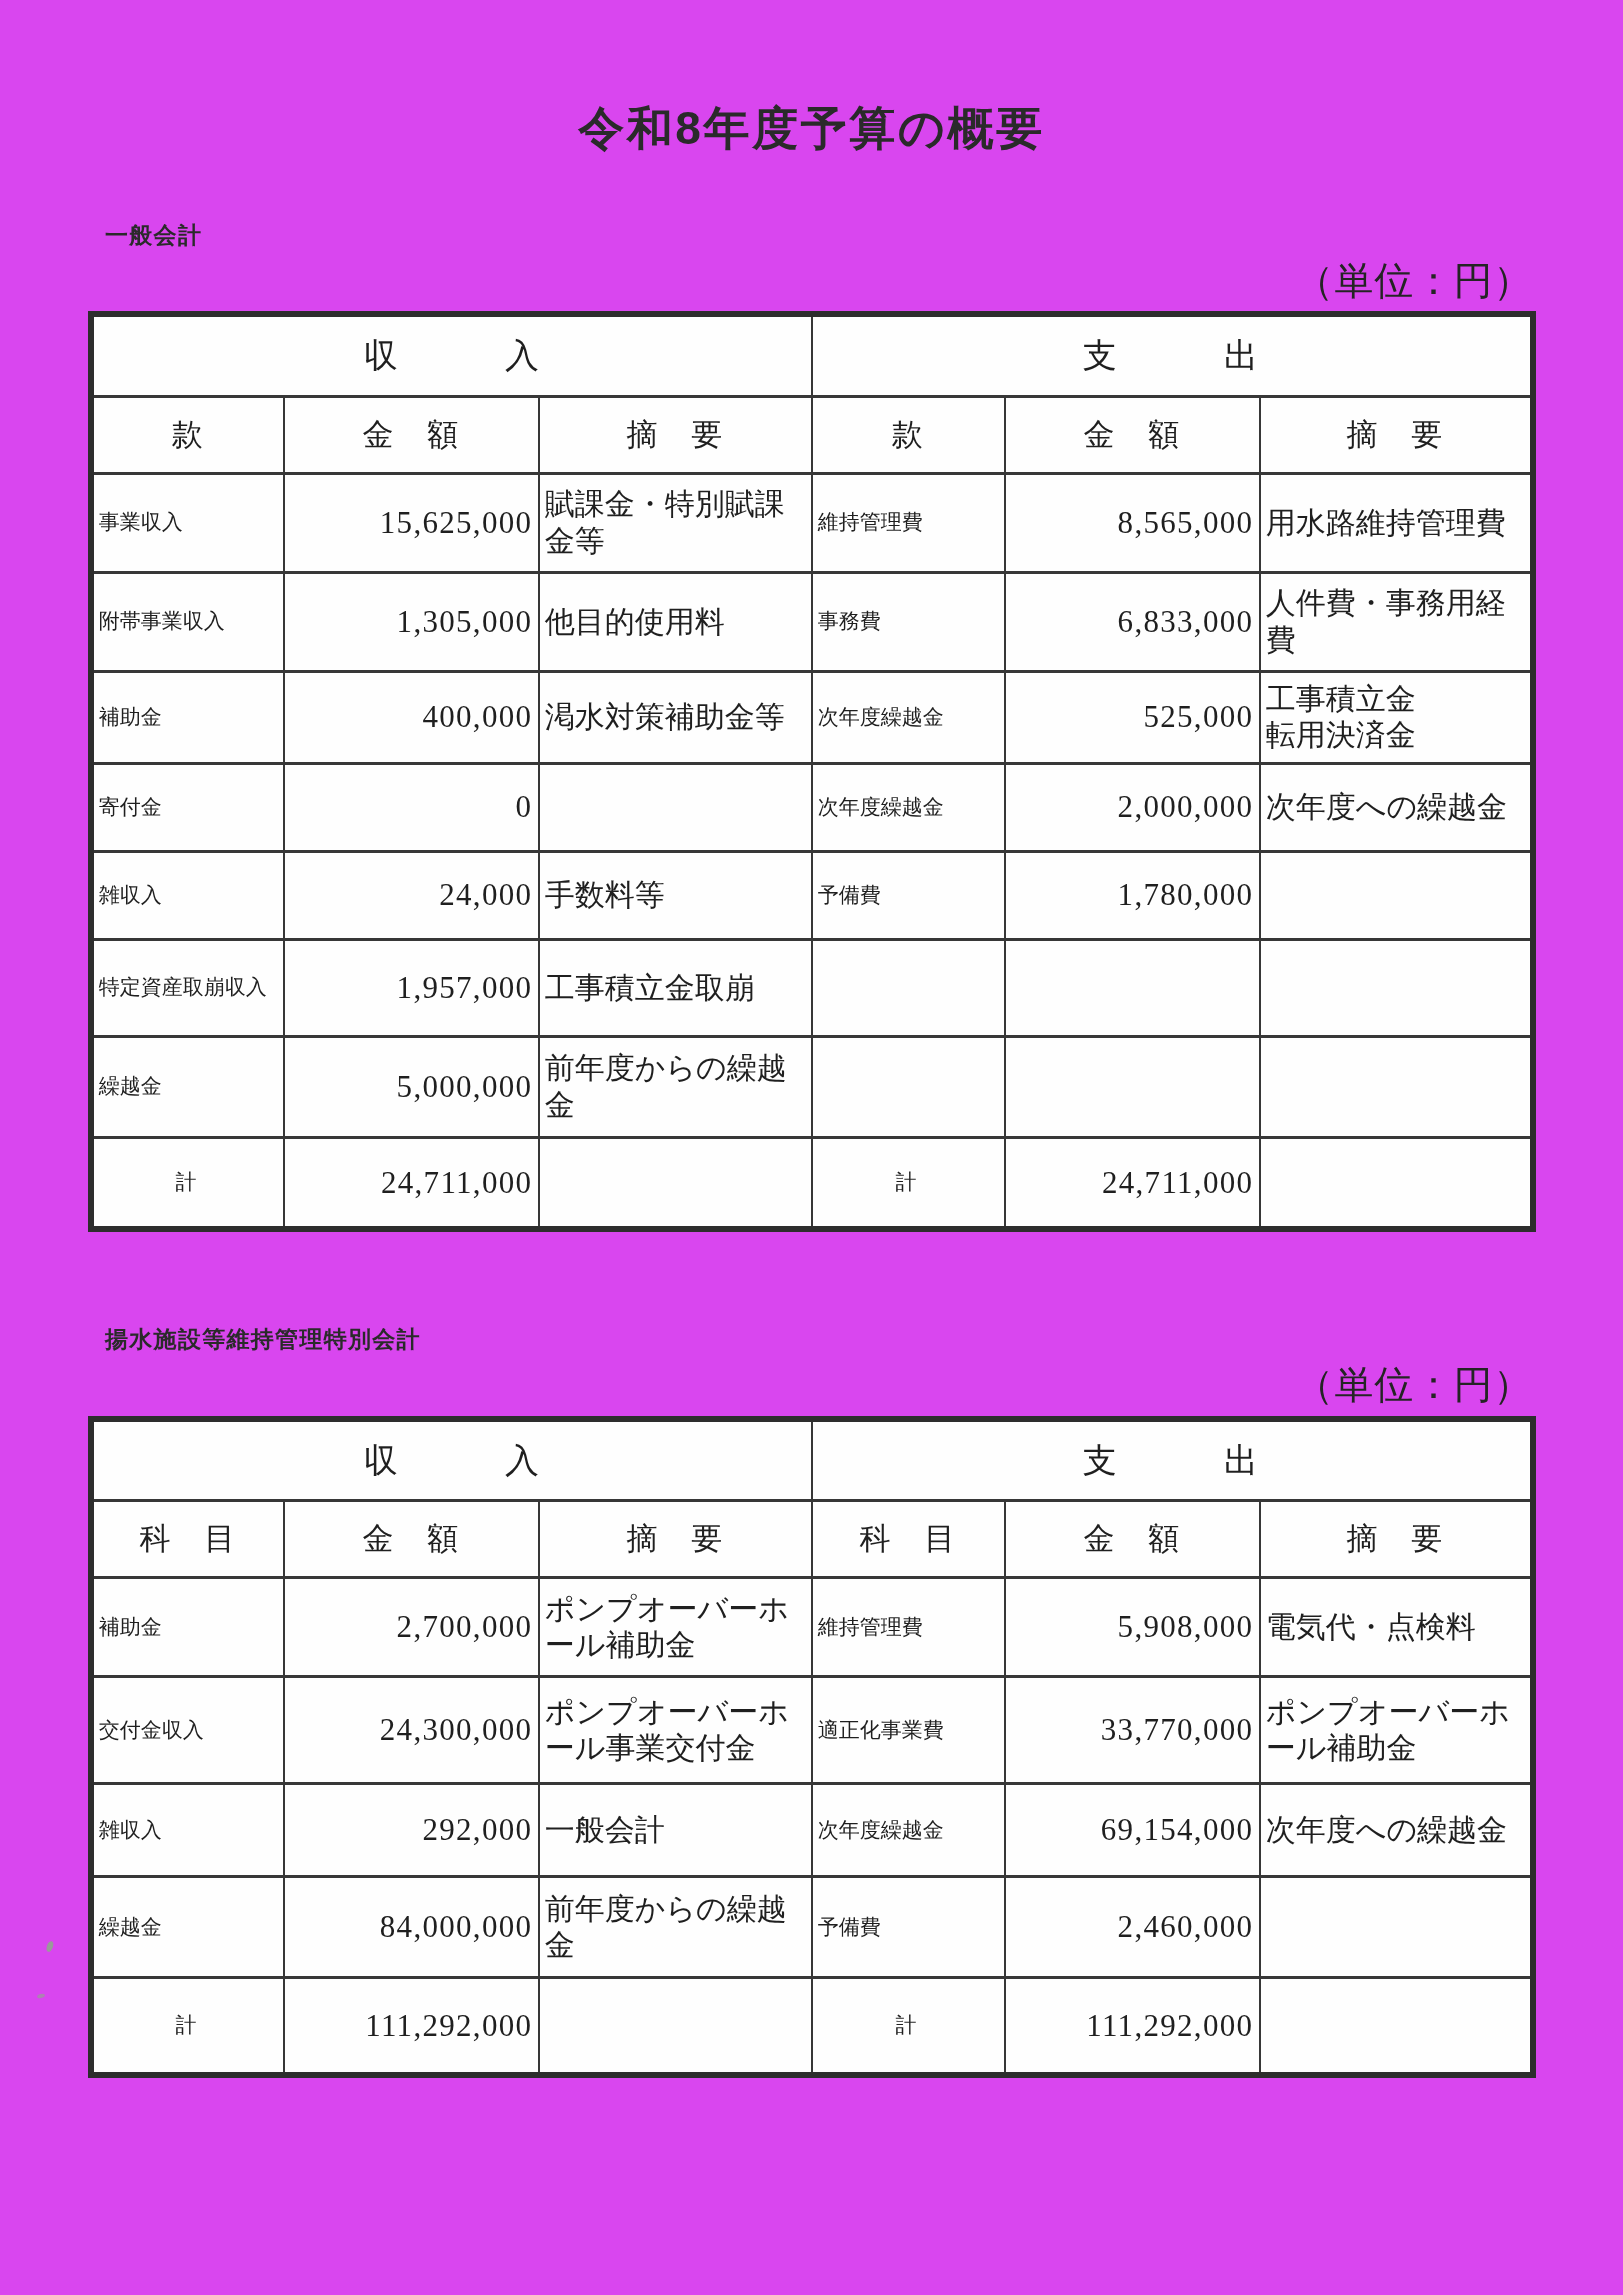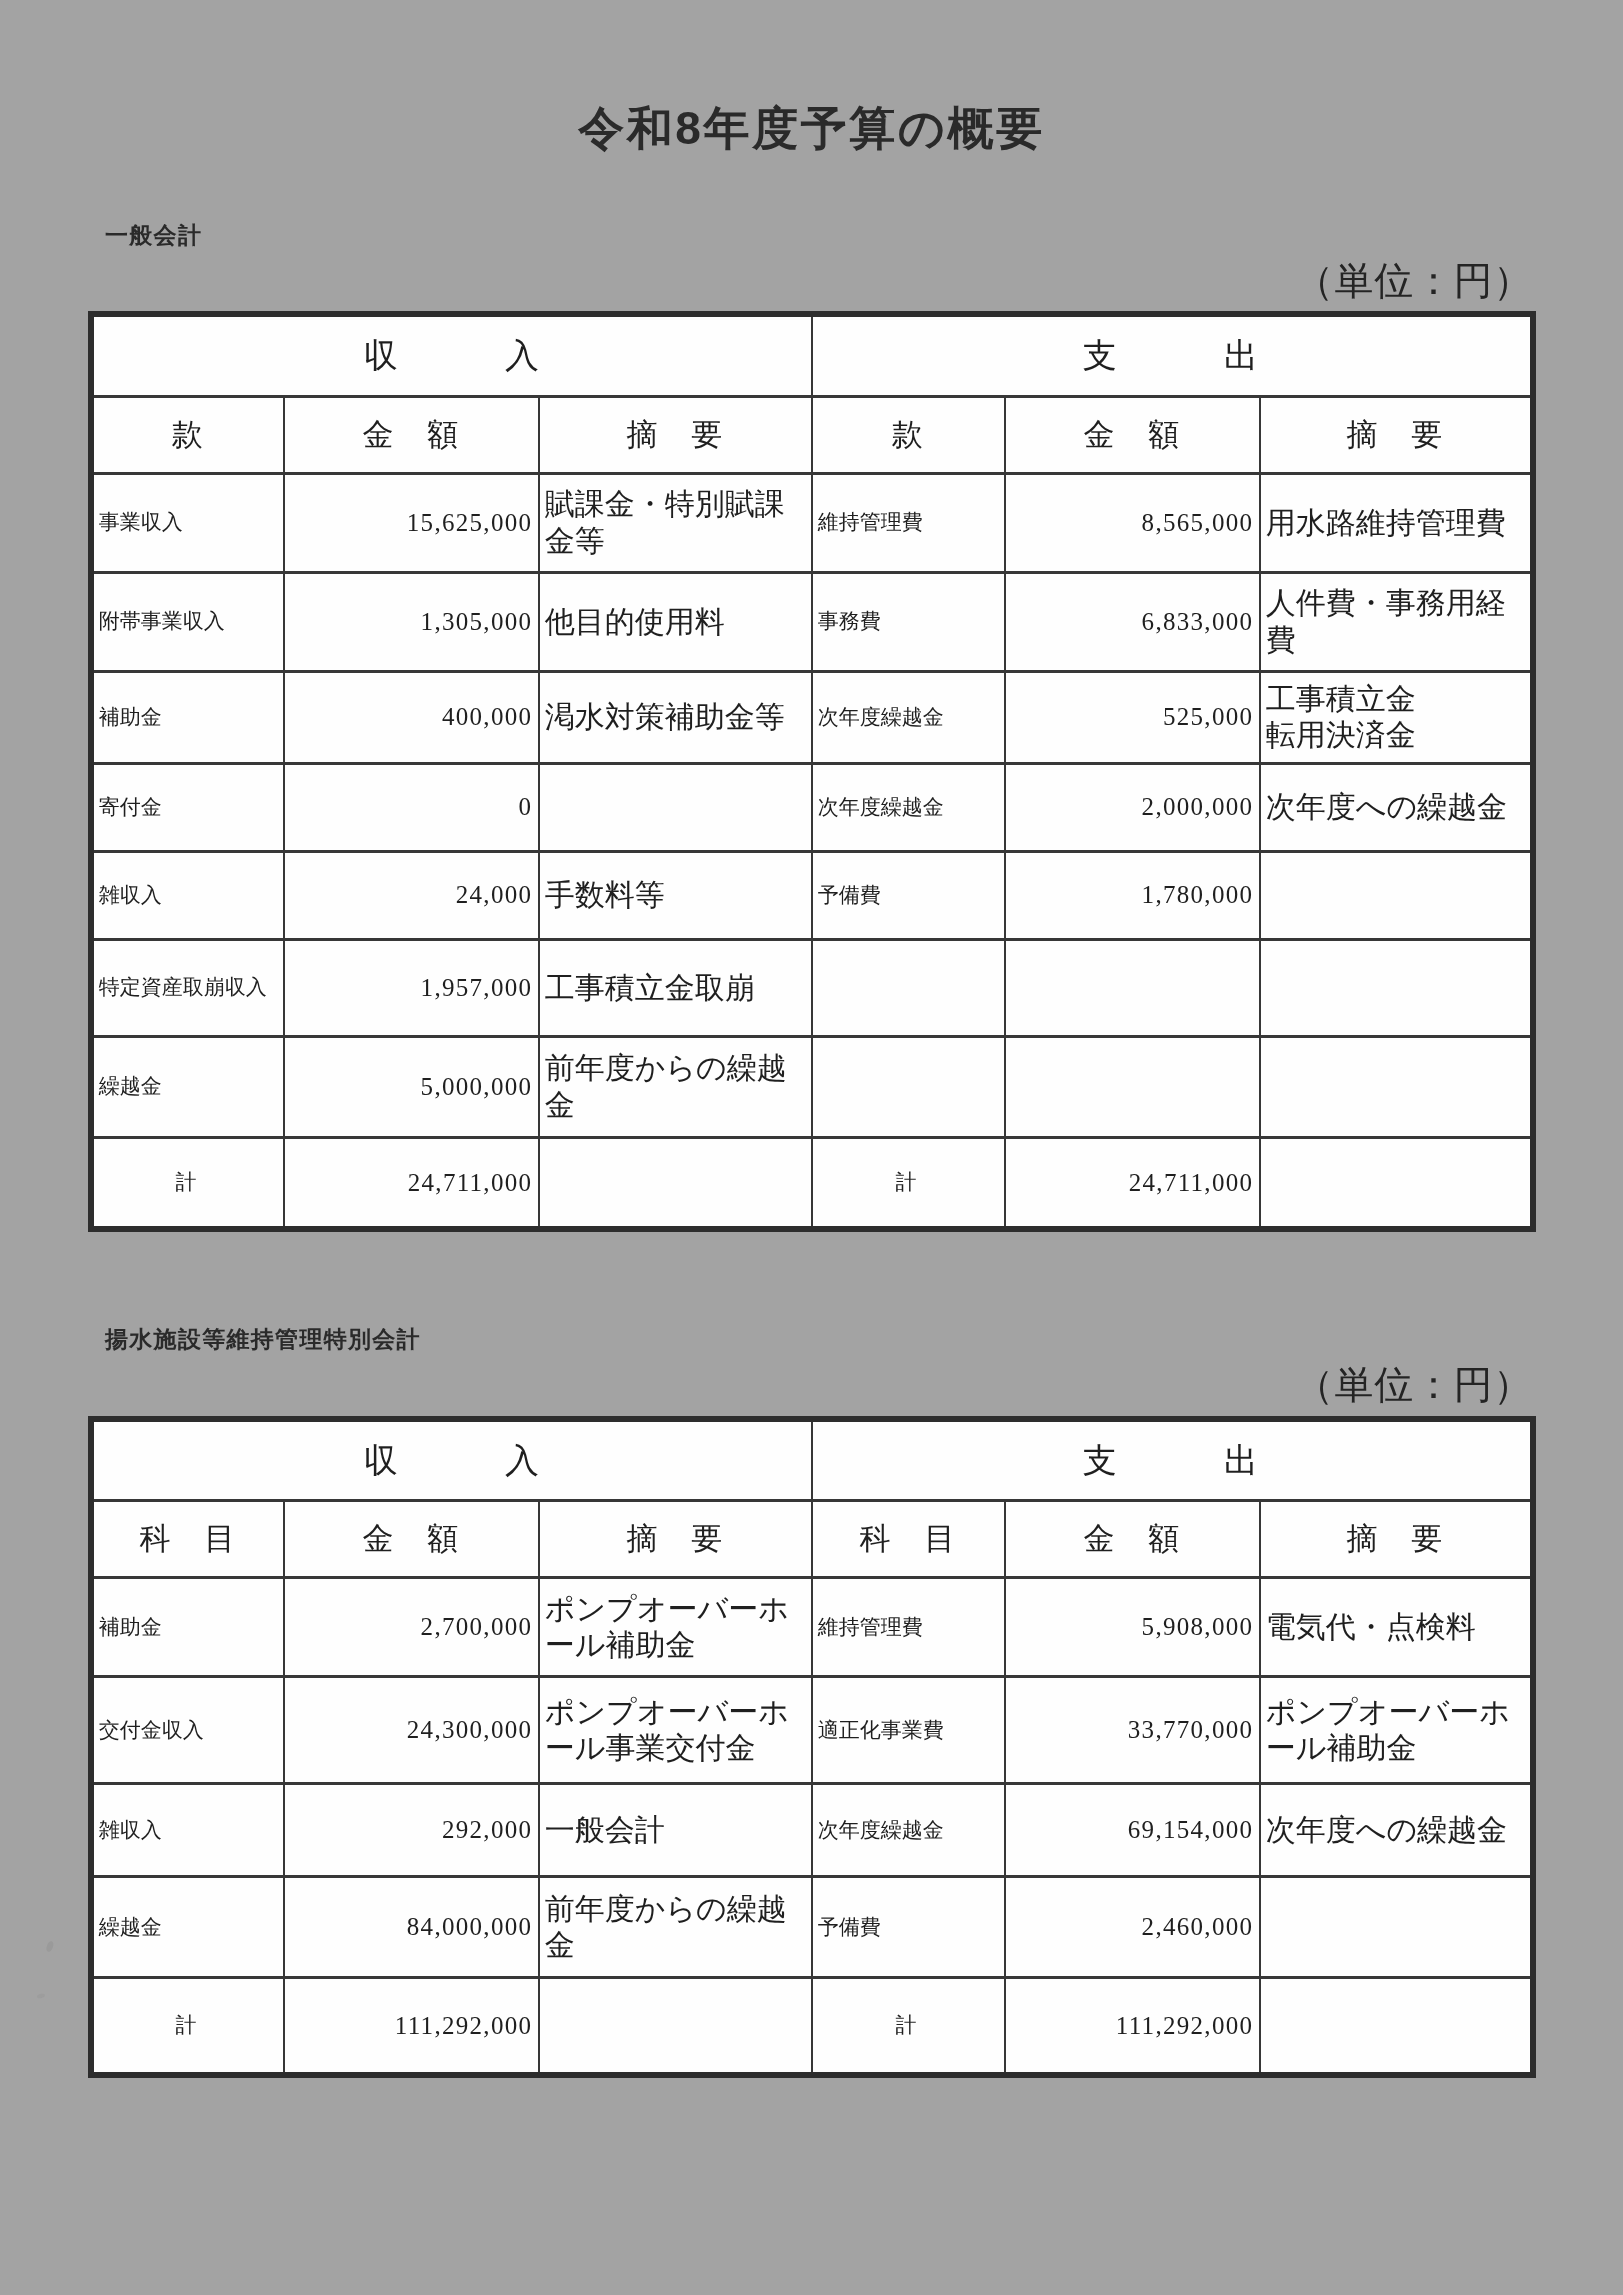--- a/index.html
+++ b/index.html
@@ -1,21 +1,21 @@
 <!DOCTYPE html>
 <html lang="ja" style="font-size:10.5px"><head>
 <meta charset="utf-8">
 <style>
   html, body { margin: 0; padding: 0; background: #d9d9d9; }
   .page {
     position: relative;
     width: 1623px;
     height: 2295px;
     margin: 0 auto;
-    background: #a3a3a3;
+    background: #d946ef;
     color: #1f1f1f;
     overflow: hidden;
     font-family: "Liberation Serif", "DejaVu Serif", serif;
   }
   .doc-title {
     margin: 0;
     padding-top: 98px;
     text-align: center;
     font-family: "Liberation Sans", "DejaVu Sans", sans-serif;
     font-weight: 700;
@@ -86,21 +86,21 @@
   td.item-cell {
     font-size: 21px;
     text-align: left;
     padding-left: 6.5px;
     padding-right: 1.3px;
     line-height: 1.22;
     word-break: break-word;
   }
   td.item-cell.total { text-align: center; padding-left: 1.3px; }
   td.amt-cell {
-    font-size: 25px;
+    font-size: 31px;
     text-align: right;
     padding-right: 7.9px;
     letter-spacing: 1.3px;
     white-space: nowrap;
   }
   td.note-cell {
     font-size: 30px;
     text-align: left;
     padding-left: 7.9px;
     padding-right: 1.3px;

